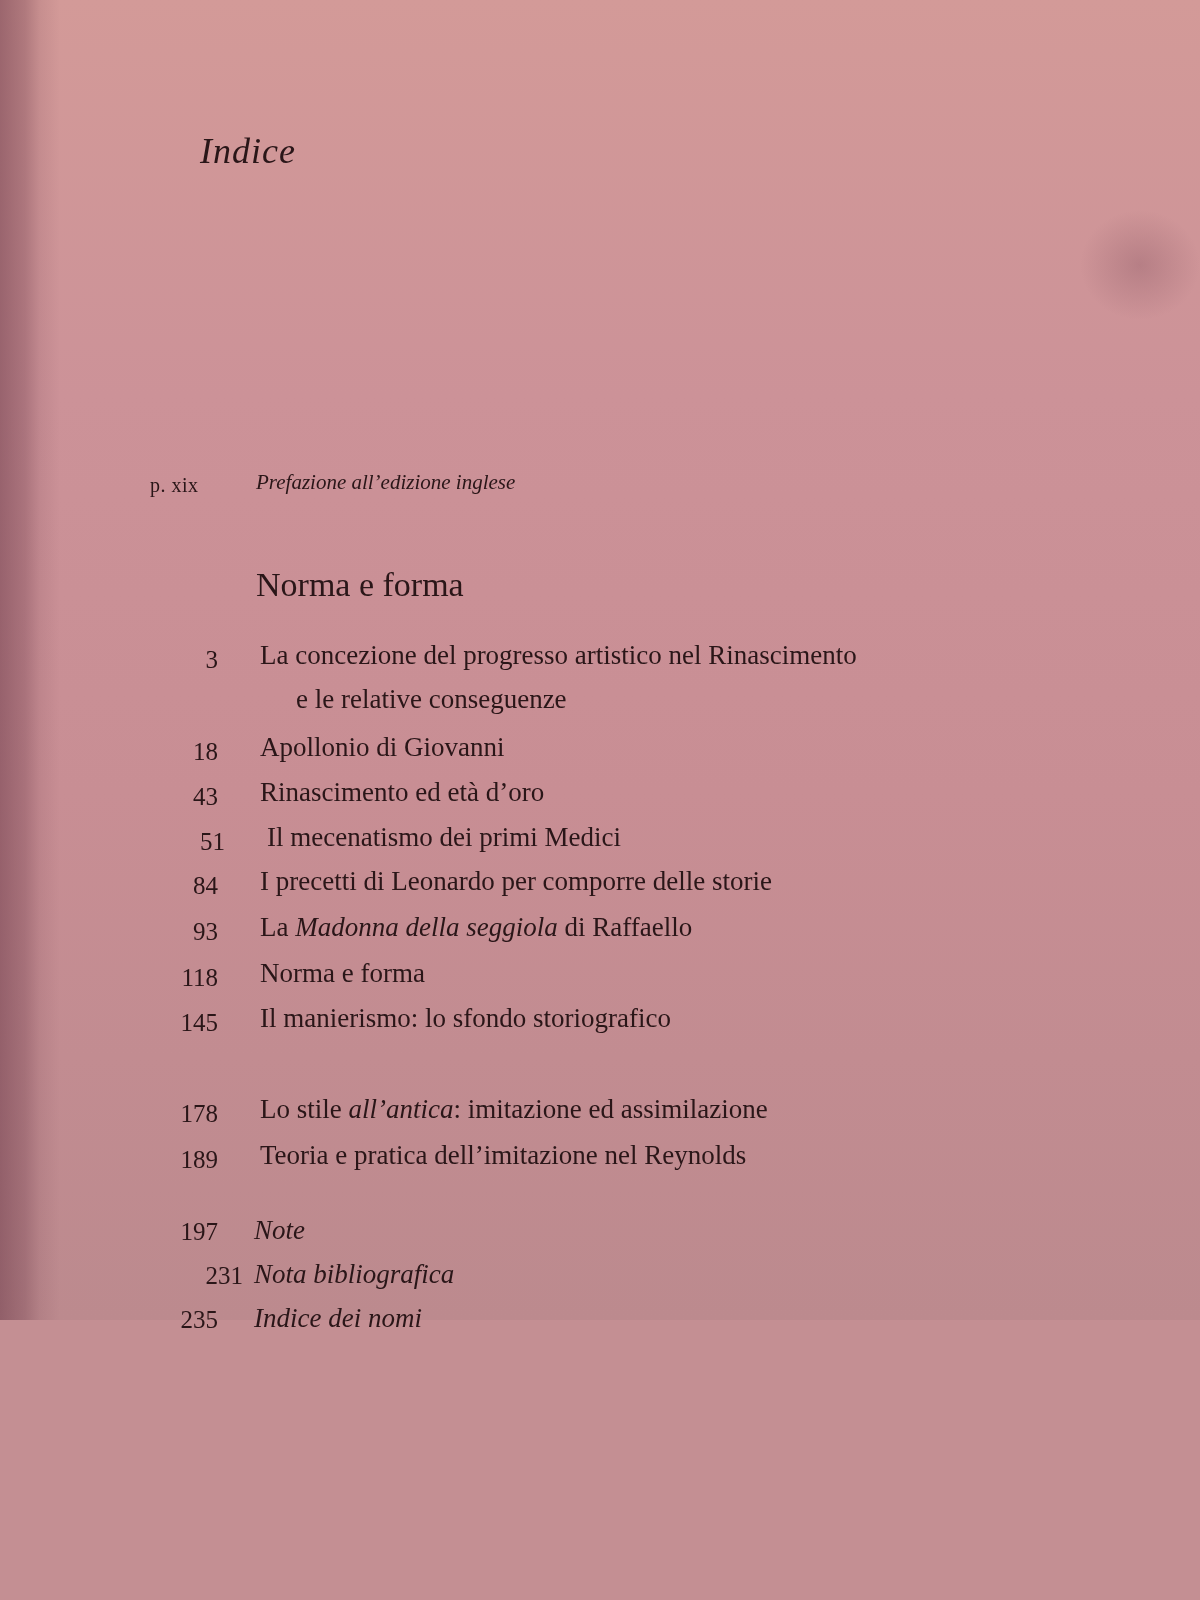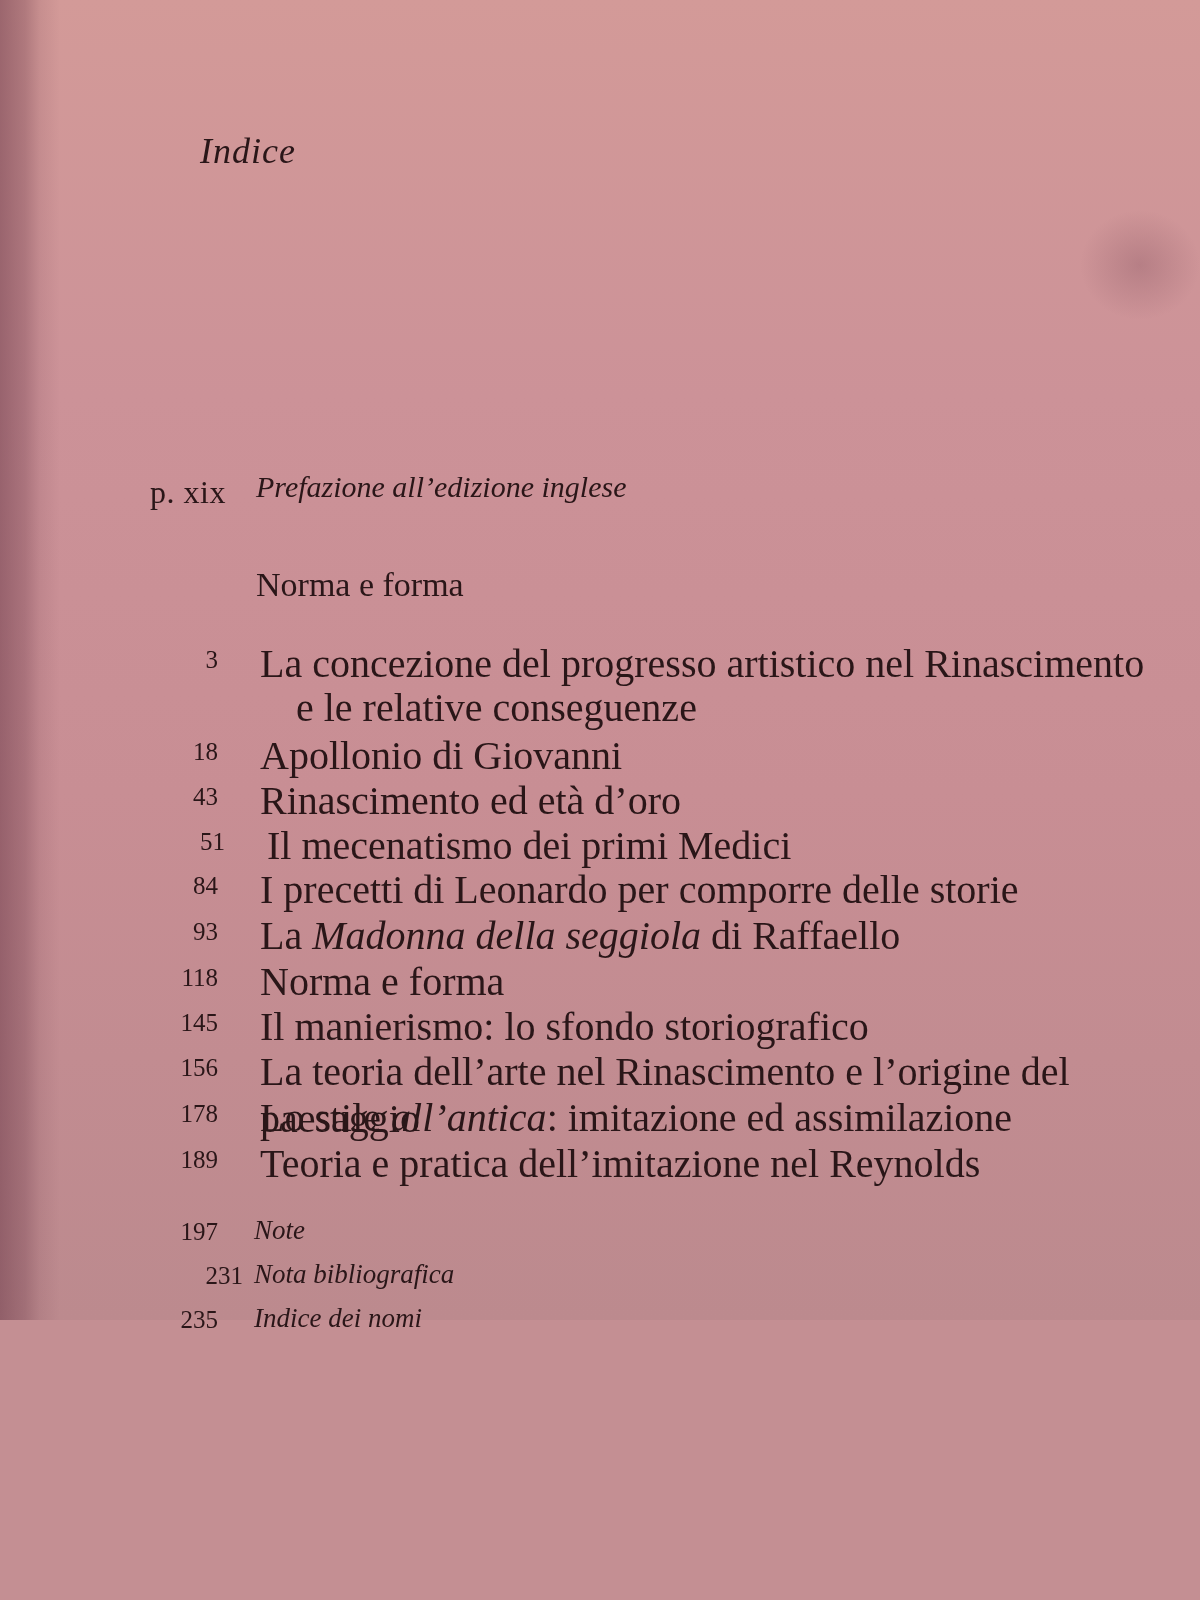--- a/index.html
+++ b/index.html
@@ -37,46 +37,46 @@
       position: absolute;
       left: 256px;
       top: 566px;
       font-size: 34px;
       color: #2a1618;
     }
     .prefix-pg {
       position: absolute;
       left: 150px;
       top: 474px;
-      font-size: 32px;
+      font-size: 20px;
       letter-spacing: 0.5px;
     }
     .prefix-title {
       position: absolute;
       left: 256px;
       top: 470px;
       font-style: italic;
-      font-size: 30px;
+      font-size: 21px;
     }
     .line {
       position: absolute;
       left: 0;
       width: 1200px;
       height: 40px;
     }
     .line .num {
       position: absolute;
       right: calc(1200px - 218px);
       font-size: 25px;
       top: 6px;
     }
     .line .txt {
       position: absolute;
       left: 260px;
-      font-size: 40px;
+      font-size: 27px;
       top: 0;
     }
     .line .txt.i {
       font-style: italic;
       font-size: 27px;
       top: 3px;
     }
     .line .txt em {
       font-style: italic;
     }
@@ -129,24 +129,20 @@
   <div class="line" style="top:958px;">
     <span class="num">118</span>
     <span class="txt">Norma e forma</span>
   </div>
 
   <div class="line" style="top:1003px;">
     <span class="num">145</span>
     <span class="txt">Il manierismo: lo sfondo storiografico</span>
   </div>
 
-  <div class="line" style="top:1048px;">
-    <span class="num">156</span>
-    <span class="txt">La teoria dell’arte nel Rinascimento e l’origine del paesaggio</span>
-  </div>
 
   <div class="line" style="top:1094px;">
     <span class="num">178</span>
     <span class="txt"><span>Lo stile </span><em>all’antica</em><span>: imitazione ed assimilazione</span></span>
   </div>
 
   <div class="line" style="top:1140px;">
     <span class="num">189</span>
     <span class="txt">Teoria e pratica dell’imitazione nel Reynolds</span>
   </div>

